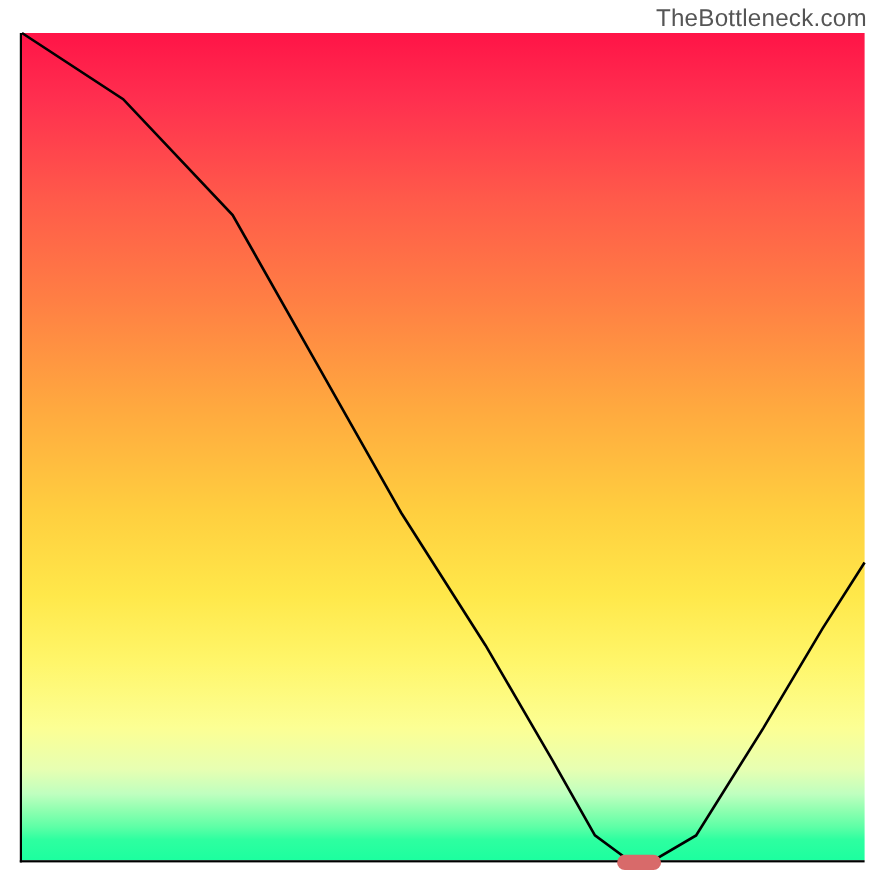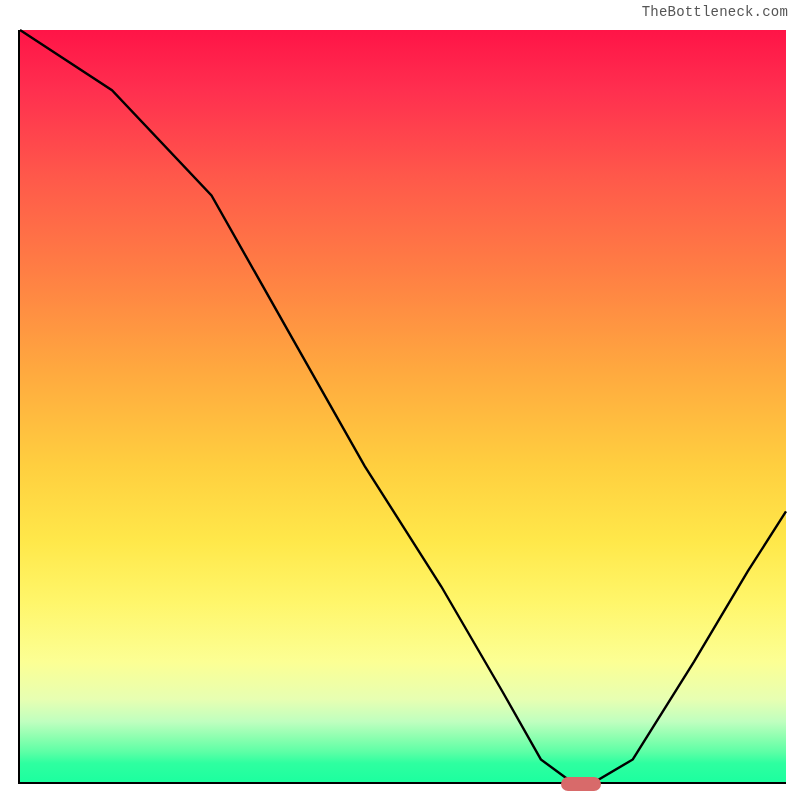--- a/index.html
+++ b/index.html
@@ -6,22 +6,22 @@
   html, body { width: 800px; height: 800px; overflow: hidden; background: #fff; }
   .chart-container {
     position: relative;
     width: 800px;
     height: 800px;
   }
   .watermark {
     position: absolute;
     top: 4px;
     right: 12px;
-    font-family: Liberation Mono, monospace;
-    font-size: 14px;
+    font-family: Liberation Sans, sans-serif;
+    font-size: 22px;
     font-weight: 500;
     color: #555;
     z-index: 10;
     letter-spacing: 0.2px;
   }
   .plot-area {
     position: absolute;
     left: 18px;
     top: 30px;
     width: 768px;

